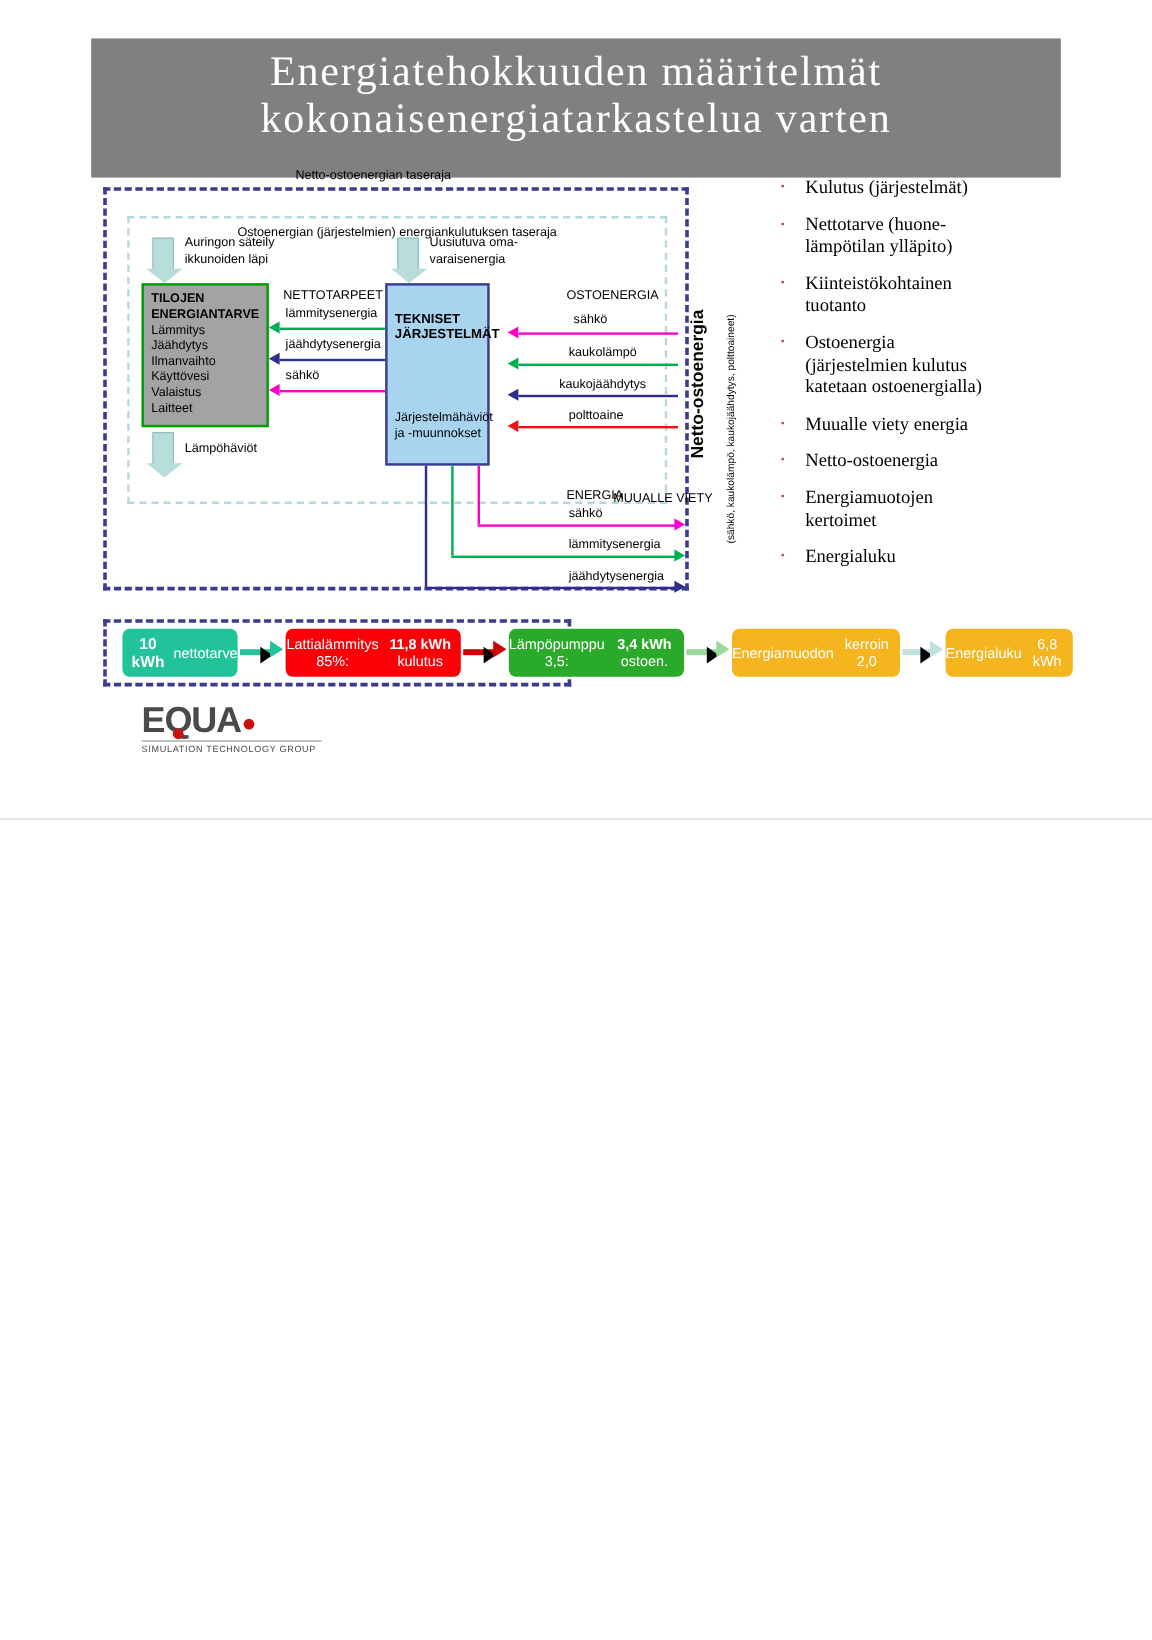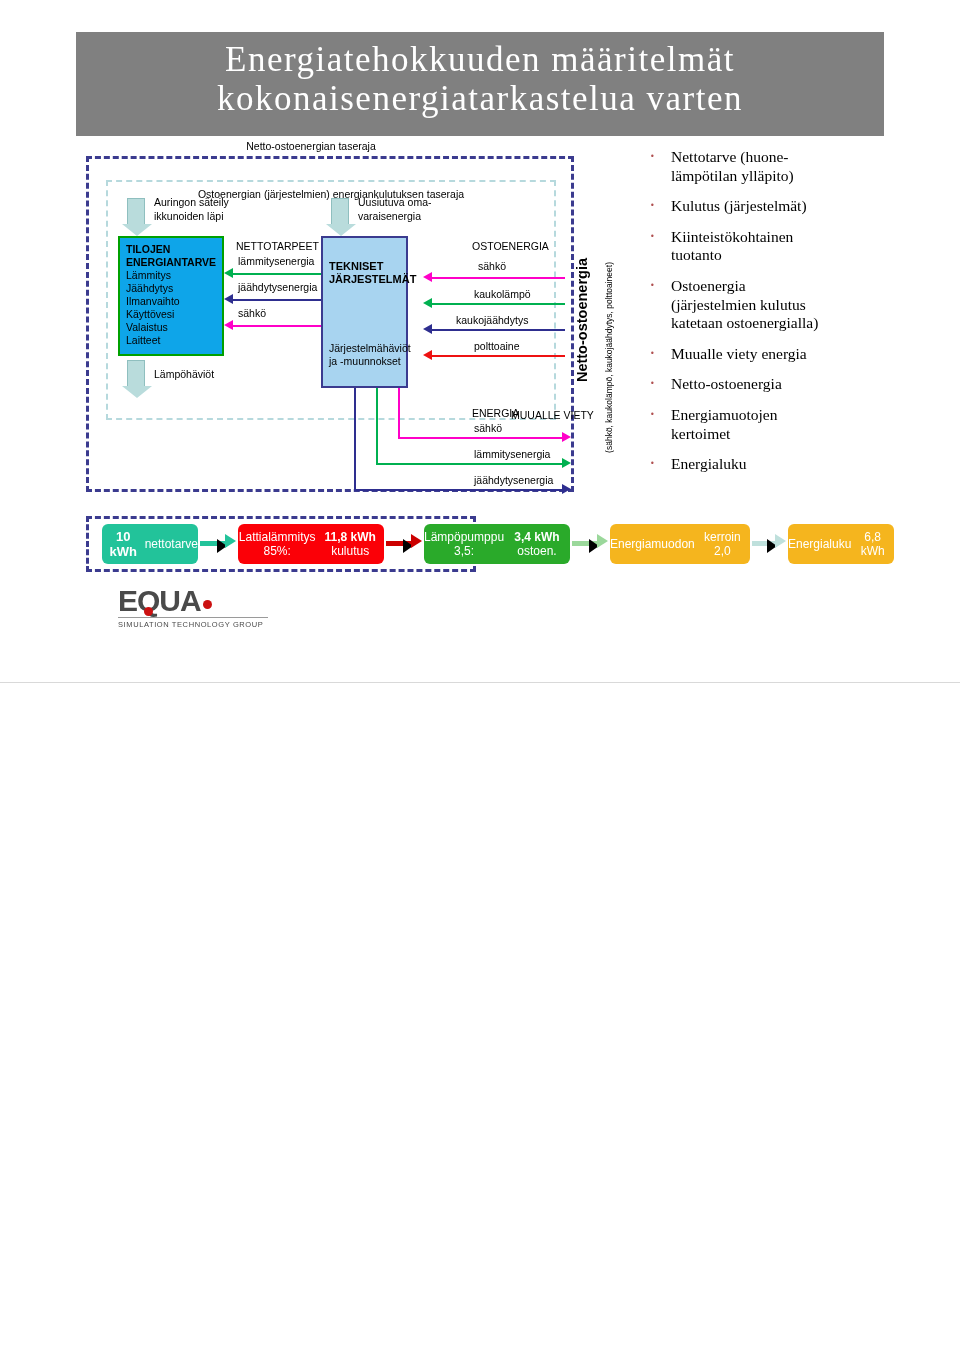--- a/index.html
+++ b/index.html
@@ -13,21 +13,21 @@
   .slide2{top:683px;height:684px;}
   .divider{position:absolute;left:0;top:682px;width:960px;height:1px;background:#d9d9d9;}
 
   
   .titlebar{
     position:absolute;background:#808080;color:#ffffff;
     font-family:"Liberation Serif", serif;
     text-align:center;line-height:1.12;
   }
   .titlebar .tline{display:block;letter-spacing:1.5px;}
-  #title-main{left:76px;top:32px;width:808px;height:104px;font-size:35px;padding-top:8px;box-sizing:border-box;}
+  #title-main{left:76px;top:32px;width:808px;height:116px;font-size:35px;padding-top:8px;box-sizing:border-box;}
 
   
   #diagram{position:absolute;left:76px;top:140px;width:510px;height:360px;}
   .outer-dash{
     position:absolute;left:10px;top:16px;width:488px;height:336px;
     border:3px dashed #3b3b8f;box-sizing:border-box;
   }
   .inner-dash{
     position:absolute;left:30px;top:40px;width:450px;height:240px;
     border:2px dashed #b6d9dd;box-sizing:border-box;
@@ -36,21 +36,21 @@
     position:absolute;left:70px;top:0px;width:330px;text-align:center;
     font-size:10.5px;color:#000;
   }
   .cap-inner{
     position:absolute;left:40px;top:24px;width:430px;text-align:center;
     font-size:10.5px;color:#000;margin-top:24px;
   }
 
   .greenbox{
     position:absolute;left:42px;top:96px;width:106px;height:120px;
-    background:#0ea5e9;border:2px solid #00a000;box-sizing:border-box;
+    background:#a3a3a3;border:2px solid #00a000;box-sizing:border-box;
     padding:5px 4px 0 6px;font-size:10.5px;line-height:1.24;
   }
   .greenbox b{font-size:10.5px;}
   .bluebox{
     position:absolute;left:245px;top:96px;width:87px;height:152px;
     background:#a8d4f0;border:2px solid #3b3b8f;box-sizing:border-box;
     font-size:10.5px;line-height:1.25;
   }
   .bluebox .bb-title{position:absolute;left:6px;top:22px;font-weight:bold;font-size:11px;line-height:1.2;}
   .bluebox .bb-foot{position:absolute;left:6px;top:104px;font-size:10.5px;line-height:1.2;}
@@ -173,21 +173,21 @@
 
     <div class="ln" style="left:157px;top:159px;width:88px;border-color:#2e2e8f;"></div>
     <div class="ah ah-l" style="left:148px;top:154px;border-right-color:#2e2e8f;"></div>
 
     <div class="ln" style="left:157px;top:185px;width:88px;border-color:#ff00c8;"></div>
     <div class="ah ah-l" style="left:148px;top:180px;border-right-color:#ff00c8;"></div>
 
     <div class="lbl" style="left:396px;top:100px;">OSTOENERGIA</div>
     <div class="lbl" style="left:402px;top:120px;">sähkö</div>
     <div class="lbl" style="left:398px;top:148px;">kaukolämpö</div>
-    <div class="lbl" style="left:380px;top:174px;text-align:right;">kaukojäähdytys</div>
+    <div class="lbl" style="left:390px;top:174px;text-align:right;">kaukojäähdytys</div>
     <div class="lbl" style="left:398px;top:200px;">polttoaine</div>
 
     <div class="ln" style="left:356px;top:137px;width:133px;border-color:#ff00c8;"></div>
     <div class="ah ah-l" style="left:347px;top:132px;border-right-color:#ff00c8;"></div>
 
     <div class="ln" style="left:356px;top:163px;width:133px;border-color:#00b050;"></div>
     <div class="ah ah-l" style="left:347px;top:158px;border-right-color:#00b050;"></div>
 
     <div class="ln" style="left:356px;top:189px;width:133px;border-color:#2e2e8f;"></div>
     <div class="ah ah-l" style="left:347px;top:184px;border-right-color:#2e2e8f;"></div>
@@ -212,23 +212,23 @@
     <div class="lnv" style="left:278px;top:248px;height:101px;border-color:#2e2e8f;"></div>
     <div class="ln" style="left:278px;top:349px;width:210px;border-color:#2e2e8f;"></div>
     <div class="ah ah-r" style="left:486px;top:344px;border-left-color:#2e2e8f;"></div>
   </div>
 
   <div id="netto-vert">Netto-ostoenergia</div>
   <div id="netto-vert-sub">(sähkö, kaukolämpö, kaukojäähdytys, polttoaineet)</div>
 
   <div id="bullets">
     <ul>
+      <li><span style="white-space:pre-line">Kulutus  (järjestelmät)</span></li>
       <li><span style="white-space:pre-line">Nettotarve (huone-
 lämpötilan ylläpito)</span></li>
-      <li><span style="white-space:pre-line">Kulutus  (järjestelmät)</span></li>
       <li><span style="white-space:pre-line">Kiinteistökohtainen
 tuotanto</span></li>
       <li><span style="white-space:pre-line">Ostoenergia
 (järjestelmien kulutus
 katetaan ostoenergialla)</span></li>
       <li><span style="white-space:pre-line">Muualle viety energia</span></li>
       <li><span style="white-space:pre-line">Netto-ostoenergia</span></li>
       <li><span style="white-space:pre-line">Energiamuotojen
 kertoimet</span></li>
       <li><span style="white-space:pre-line">Energialuku</span></li>

